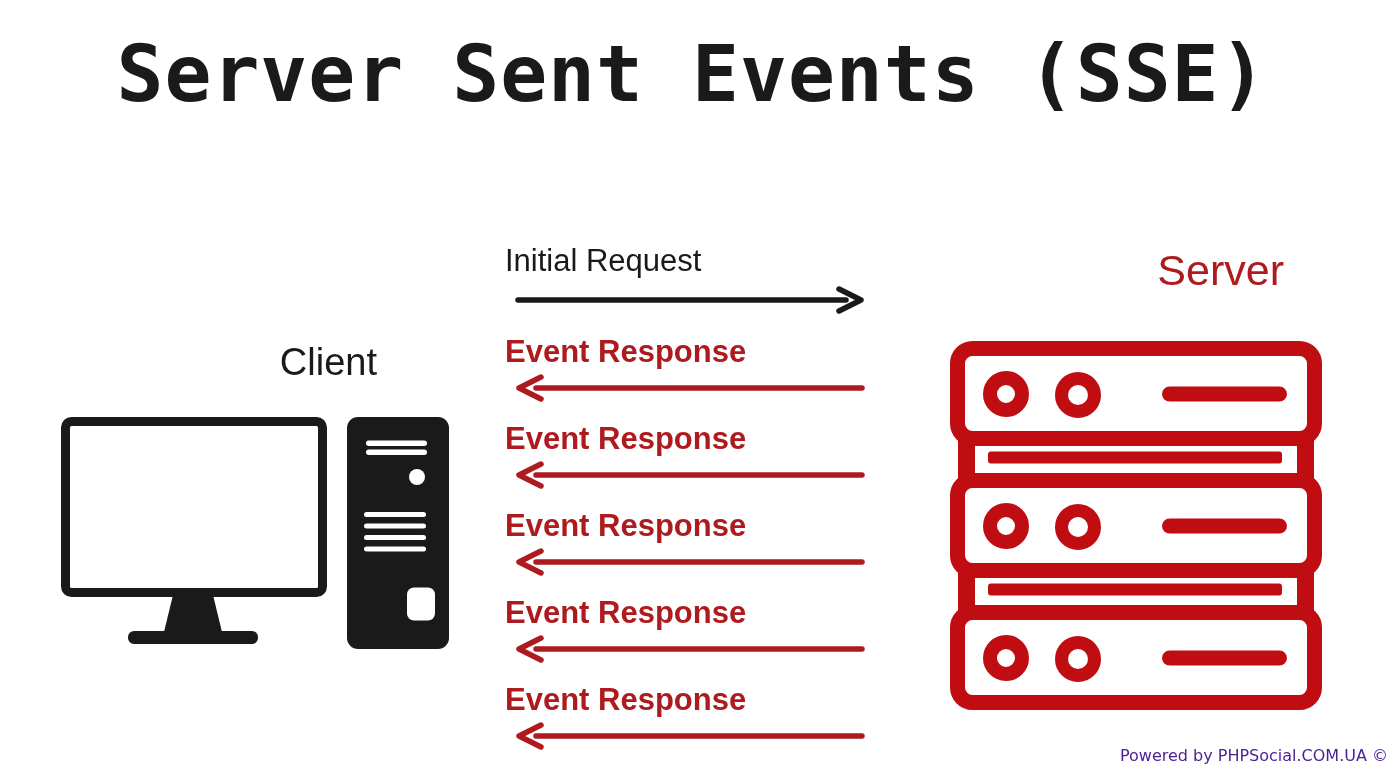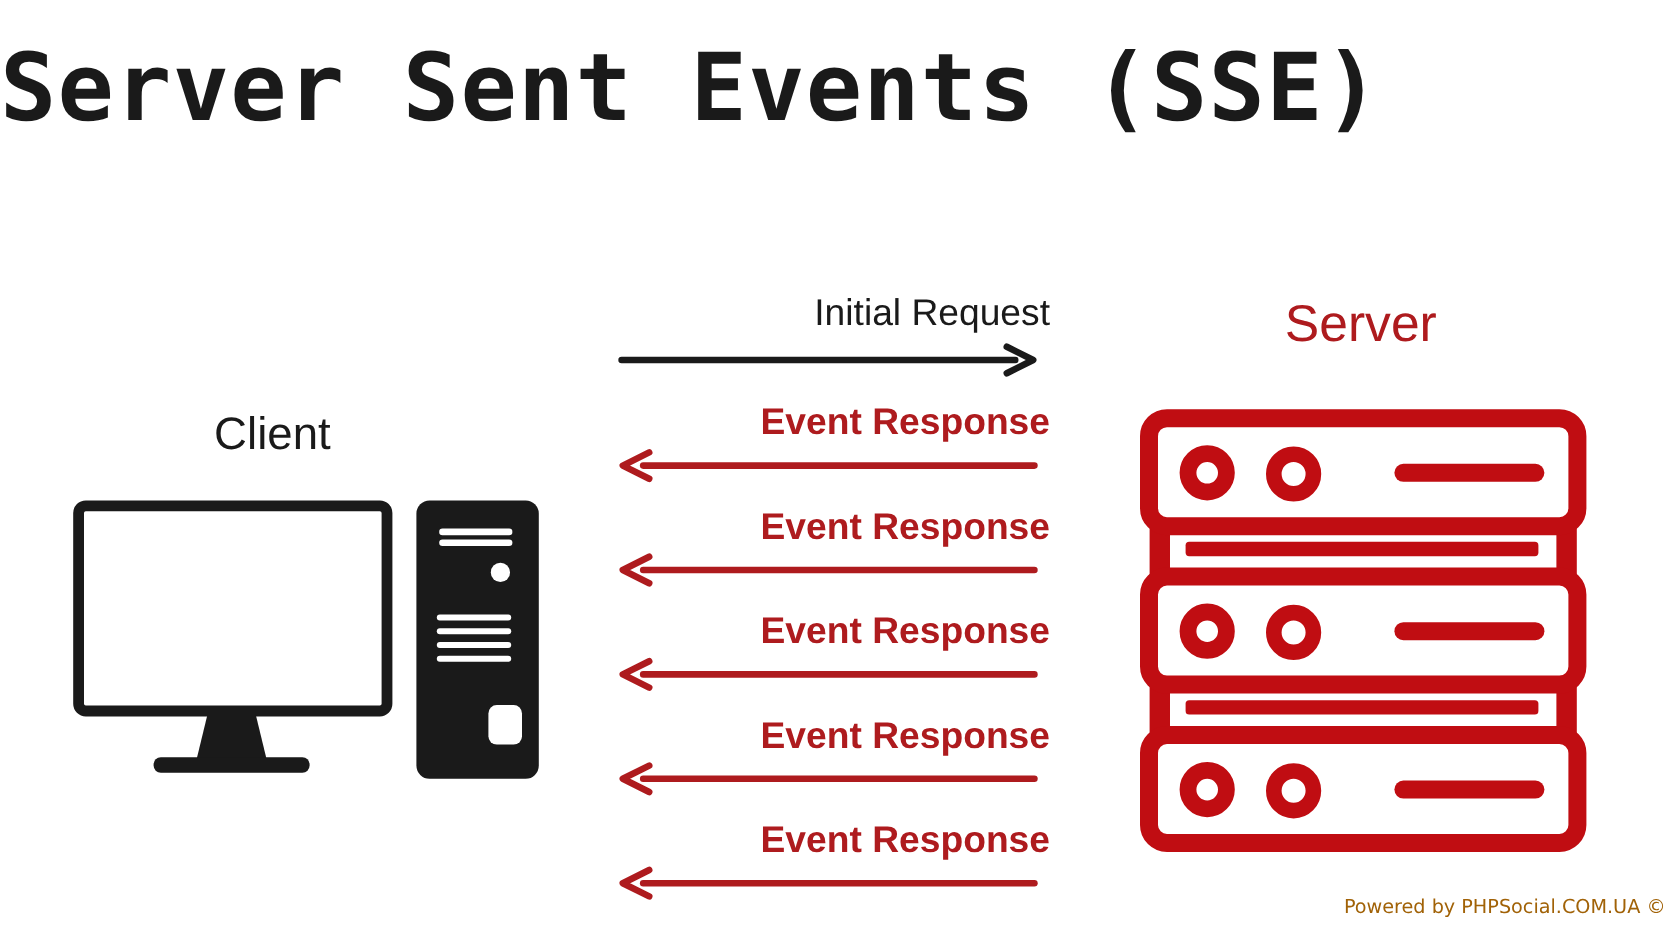--- a/index.html
+++ b/index.html
@@ -11,60 +11,60 @@
   *{margin:0;padding:0;box-sizing:border-box;}
   html,body{background:var(--bg);}
   body{
     width:1400px;height:771px;position:relative;overflow:hidden;
     font-family:"Liberation Sans",sans-serif;
   }
   .abs{position:absolute;}
 
   .title{
     left:0;top:26px;width:1384px;height:96px;
-    text-align:left;
+    text-align:center;
     font-family:"DejaVu Sans Mono",monospace;
     font-weight:700;
     font-size:78px;line-height:96px;
     letter-spacing:1px;
     color:var(--ink);
     white-space:nowrap;
   }
 
   .endpoint-label{
-    text-align:center;white-space:nowrap;
+    text-align:right;white-space:nowrap;
   }
   .client-label{
     left:77px;top:334px;width:300px;height:56px;
     font-size:38px;line-height:56px;color:var(--ink);
   }
   .server-label{
     left:984px;top:242px;width:300px;height:56px;
     font-size:43px;line-height:56px;color:var(--red);
   }
 
   .flow-label{
     left:505px;width:370px;height:42px;
-    text-align:right;font-size:31px;line-height:42px;
+    text-align:left;font-size:31px;line-height:42px;
     white-space:nowrap;
   }
   .flow-label.black{color:var(--ink);}
   .flow-label.red{color:var(--red);font-weight:bold;}
 
   .arrow{left:510px;width:360px;height:30px;}
   .arrow.right{color:var(--ink);}
   .arrow.left{color:var(--red);}
 
   .client-icon{left:50px;top:412px;color:var(--ink);}
   .server-icon{left:945px;top:335px;color:var(--server-red);}
 
   .credit{
     right:12px;bottom:6px;
     font-family:"DejaVu Sans",sans-serif;
-    font-size:16px;color:#a16207;white-space:nowrap;
+    font-size:16px;color:#4c1d95;white-space:nowrap;
   }
 </style>
 </head>
 <body>
 
 <div>
 
   <div class="abs title">Server Sent Events (SSE)</div>
 
   <div class="abs endpoint-label client-label">Client</div>

